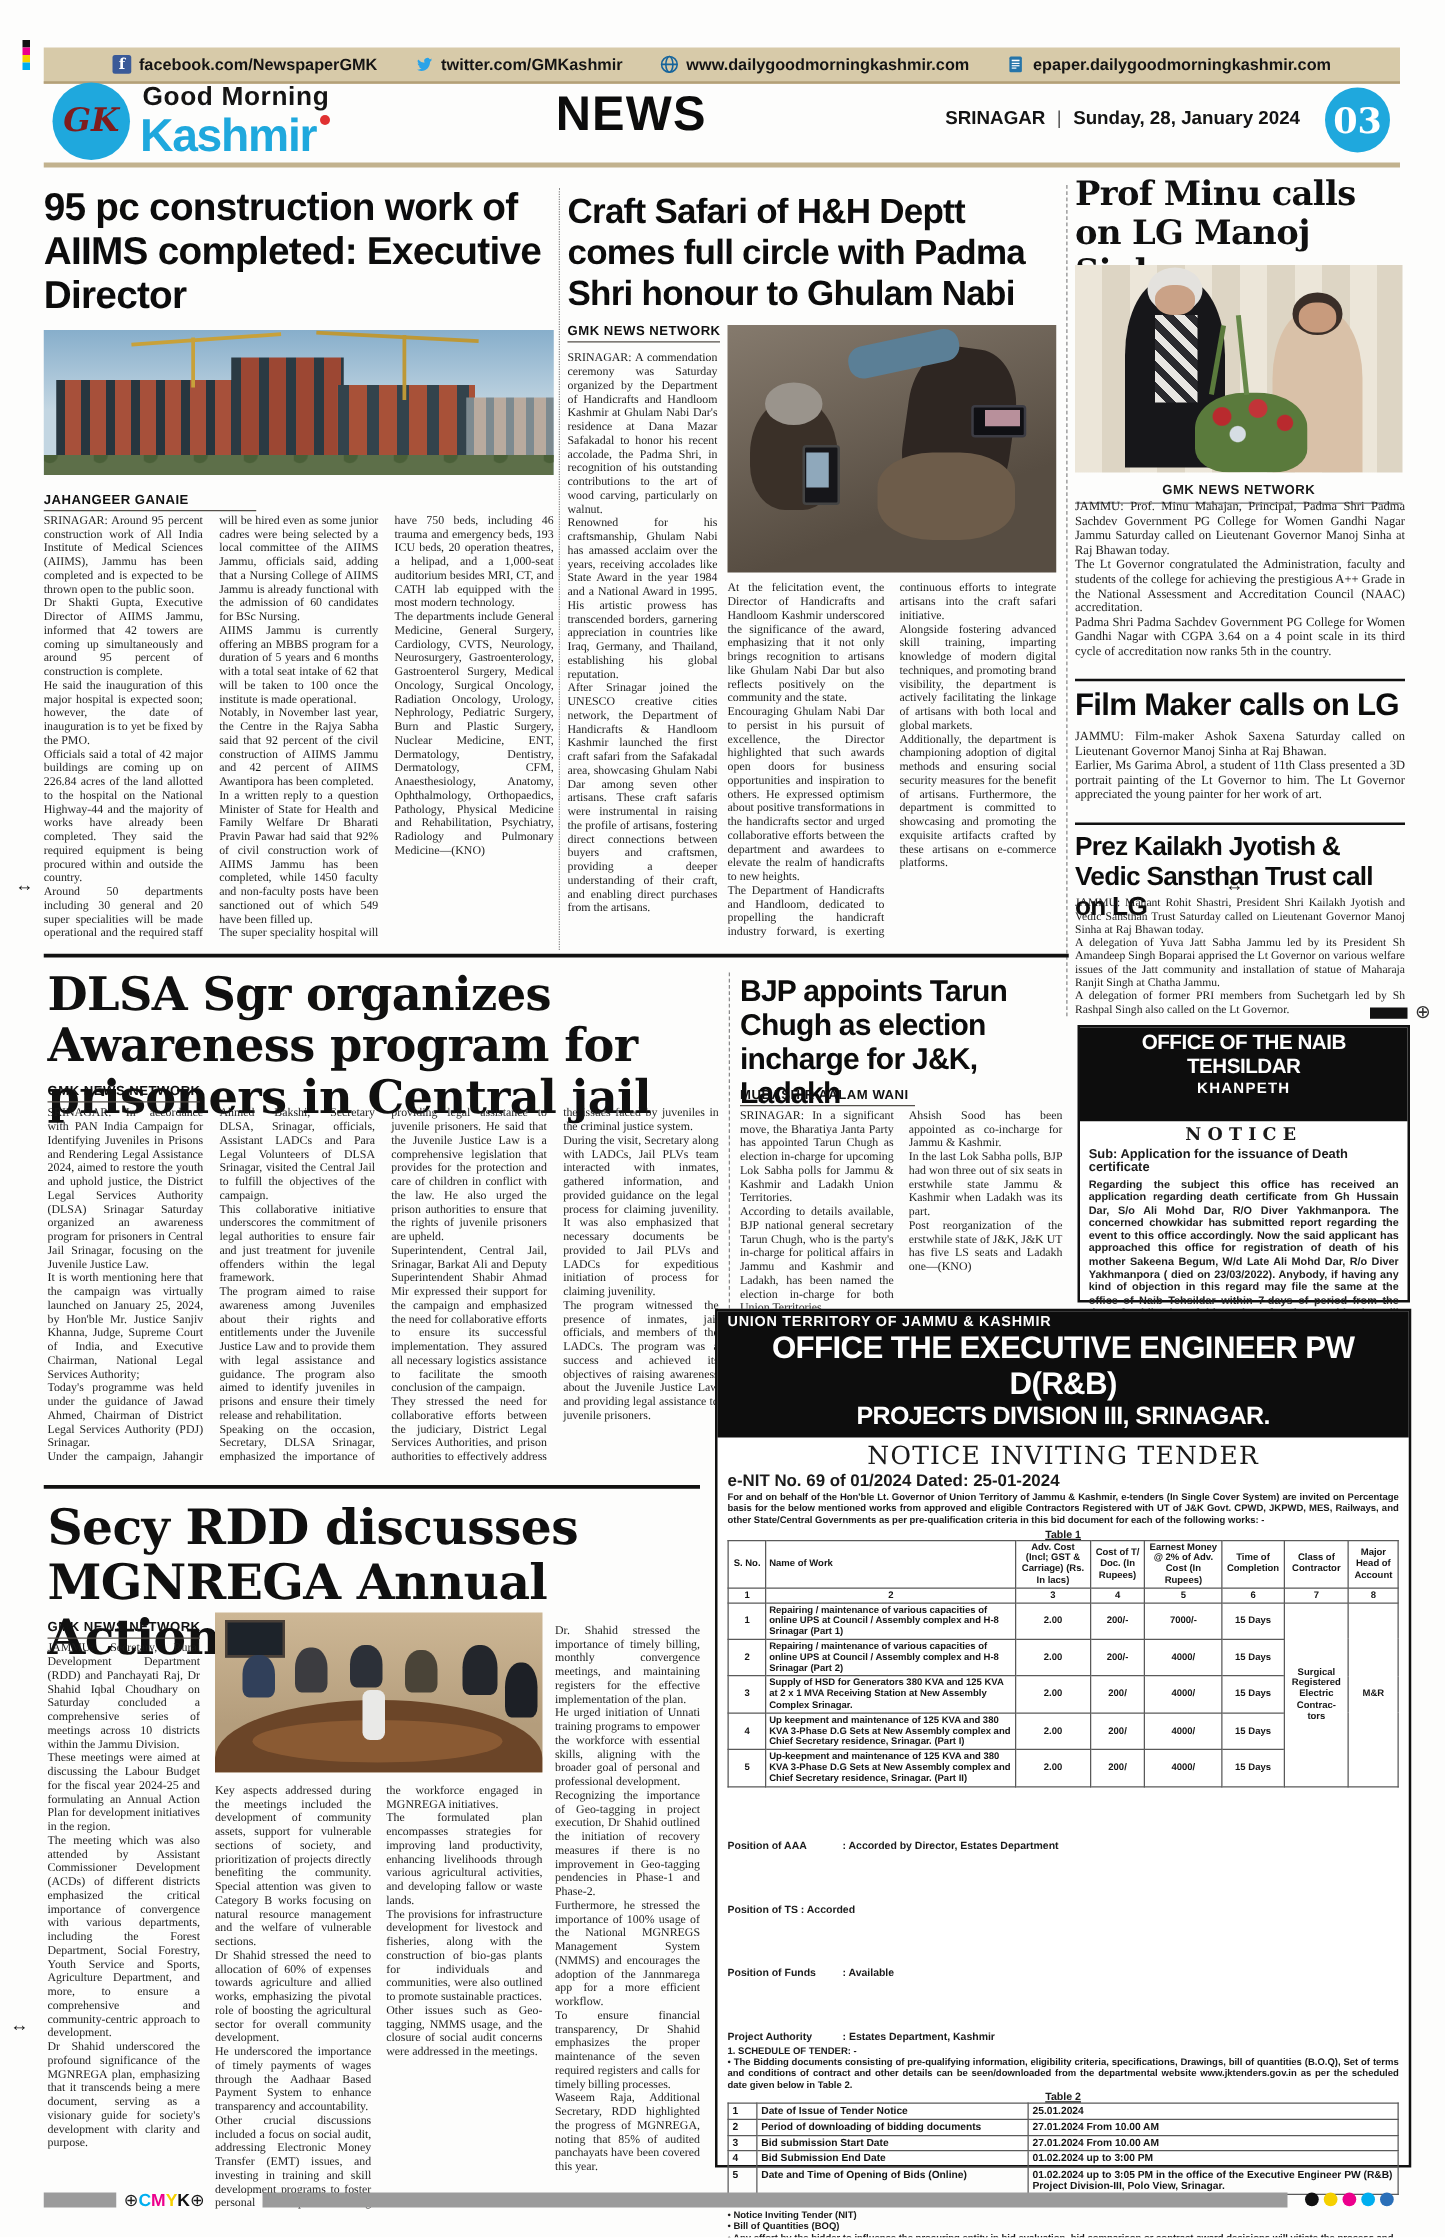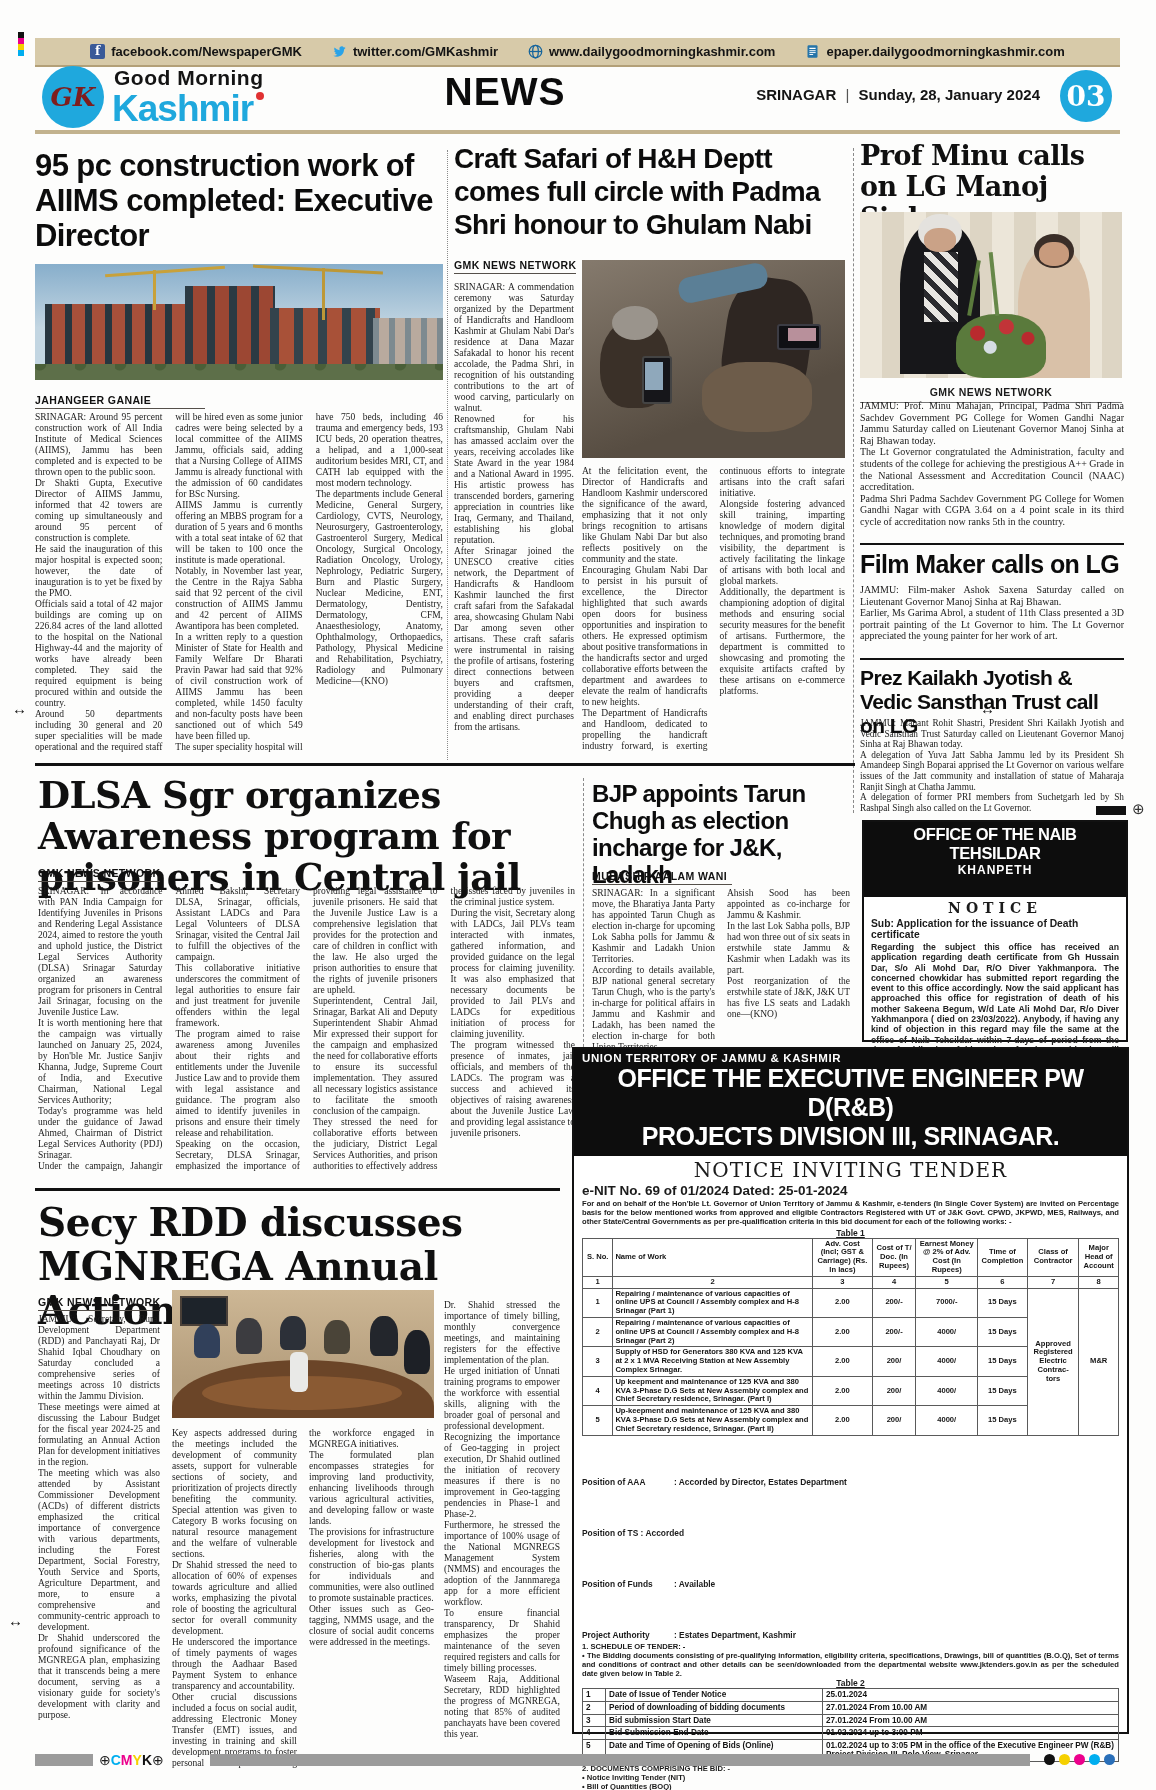--- a/index.html
+++ b/index.html
@@ -130,21 +130,21 @@
 Officials said a total of 42 major buildings are coming up on 226.84 acres of the land allotted to the hospital on the National Highway-44 and the majority of works have already been completed. They said the required equipment is being procured within and outside the country.
 Around 50 departments including 30 general and 20 super specialities will be made operational and the required staff will be hired even as some junior cadres were being selected by a local committee of the AIIMS Jammu, officials said, adding that a Nursing College of AIIMS Jammu is already functional with the admission of 60 candidates for BSc Nursing.
 AIIMS Jammu is currently offering an MBBS program for a duration of 5 years and 6 months with a total seat intake of 62 that will be taken to 100 once the institute is made operational.
 Notably, in November last year, the Centre in the Rajya Sabha said that 92 percent of the civil construction of AIIMS Jammu and 42 percent of AIIMS Awantipora has been completed.
 In a written reply to a question Minister of State for Health and Family Welfare Dr Bharati Pravin Pawar had said that 92% of civil construction work of AIIMS Jammu has been completed, while 1450 faculty and non-faculty posts have been sanctioned out of which 549 have been filled up.
 The super speciality hospital will have 750 beds, including 46 trauma and emergency beds, 193 ICU beds, 20 operation theatres, a helipad, and a 1,000-seat auditorium besides MRI, CT, and CATH lab equipped with the most modern technology.
 The departments include General Medicine, General Surgery, Cardiology, CVTS, Neurology, Neurosurgery, Gastroenterology, Gastroenterol Surgery, Medical Oncology, Surgical Oncology, Radiation Oncology, Urology, Nephrology, Pediatric Surgery, Burn and Plastic Surgery, Nuclear Medicine, ENT, Dermatology, Dentistry, Dermatology, CFM, Anaesthesiology, Anatomy, Ophthalmology, Orthopaedics, Pathology, Physical Medicine and Rehabilitation, Psychiatry, Radiology and Pulmonary Medicine—(KNO)</div>
 
   <div class="abs vdot" style="left:447px;top:150px;height:610px;"></div>
 
-  <div class="abs headline-sans" style="left:454px;top:142px;width:392px;font-size:28px;line-height:33px;">Craft Safari of H&amp;H Deptt comes full circle with Padma Shri honour to Ghulam Nabi</div>
+  <div class="abs headline-sans" style="left:454px;top:152px;width:392px;font-size:28px;line-height:33px;">Craft Safari of H&amp;H Deptt comes full circle with Padma Shri honour to Ghulam Nabi</div>
   <div class="abs" style="left:454px;top:255px;"><span class="byline" style="min-width:118px;">GMK NEWS NETWORK</span></div>
   <div class="abs body-text" style="left:454px;top:282px;width:120px;height:474px;">SRINAGAR: A commendation ceremony was Saturday organized by the Department of Handicrafts and Handloom Kashmir at Ghulam Nabi Dar's residence at Dana Mazar Safakadal to honor his recent accolade, the Padma Shri, in recognition of his outstanding contributions to the art of wood carving, particularly on walnut.
 Renowned for his craftsmanship, Ghulam Nabi has amassed acclaim over the years, receiving accolades like State Award in the year 1984 and a National Award in 1995. His artistic prowess has transcended borders, garnering appreciation in countries like Iraq, Germany, and Thailand, establishing his global reputation.
 After Srinagar joined the UNESCO creative cities network, the Department of Handicrafts &amp; Handloom Kashmir launched the first craft safari from the Safakadal area, showcasing Ghulam Nabi Dar among seven other artisans. These craft safaris were instrumental in raising the profile of artisans, fostering direct connections between buyers and craftsmen, providing a deeper understanding of their craft, and enabling direct purchases from the artisans.</div>
   <div class="photo" style="left:582px;top:260px;width:263px;height:198px;background:linear-gradient(160deg,#857a6d,#574d42 70%);">
     <div style="position:absolute;left:18px;top:58px;width:70px;height:90px;border-radius:50% 50% 40% 40%;background:#3a3028;"></div>
     <div style="position:absolute;left:30px;top:46px;width:46px;height:34px;border-radius:50%;background:#9a948c;"></div>
     <div style="position:absolute;right:34px;top:18px;width:86px;height:120px;border-radius:40% 40% 30% 30%;background:#2e2622;transform:rotate(8deg);"></div>
     <div style="position:absolute;left:96px;top:10px;width:90px;height:26px;border-radius:12px;background:#5b7f96;transform:rotate(-12deg);"></div>
     <div style="position:absolute;left:120px;bottom:26px;width:110px;height:70px;border-radius:40%;background:#6d5c4a;"></div>
@@ -227,21 +227,21 @@
       <div class="sans" style="font-size:8.7px;line-height:10.3px;font-weight:bold;color:#222;text-align:justify;height:124px;overflow:hidden;">Regarding the subject this office has received an application regarding death certificate from Gh Hussain Dar,  S/o Ali Mohd Dar, R/O Diver Yakhmanpora. The concerned chowkidar has submitted report regarding the event to this office accordingly. Now the said applicant has approached this office for registration of death of his mother Sakeena Begum, W/d Late Ali Mohd Dar, R/o Diver Yakhmanpora ( died on 23/03/2022). Anybody, if having any kind of objection in this regard may file the same at the office of Naib Tehsildar within 7-days of period from the date of publication of this notice, after that no objection will be entertained.</div>
       <div class="sans" style="text-align:center;font-weight:bold;font-size:9.5px;margin-top:2px;">Sd/- Naib Tehsildar</div>
       <div class="sans" style="text-align:center;font-weight:bold;font-size:9.5px;">Khanpeth</div>
     </div>
   </div>
 
   <div class="abs notice-box" style="left:572px;top:1047px;width:553px;height:683px;border-width:2.5px;">
     <div class="black-head" style="text-align:left;padding:3px 8px 5px;">
       <div class="sans" style="font-size:11.5px;font-weight:bold;letter-spacing:.6px;">UNION TERRITORY OF JAMMU &amp; KASHMIR</div>
       <div class="sans" style="font-size:25px;font-weight:900;text-align:center;letter-spacing:-0.5px;">OFFICE THE EXECUTIVE ENGINEER PW D(R&amp;B)</div>
-      <div class="sans" style="font-size:25px;font-weight:900;text-align:center;letter-spacing:-0.5px;">PROJECTS DIVISION III, SRINAGAR.</div>
+      <div class="sans" style="font-size:20px;font-weight:900;text-align:center;letter-spacing:-0.5px;">PROJECTS DIVISION III, SRINAGAR.</div>
     </div>
     <div style="padding:2px 8px;">
       <div style="text-align:center;font-family:'DejaVu Serif',serif;font-weight:normal;font-size:20px;letter-spacing:1px;">NOTICE INVITING TENDER</div>
       <div class="sans" style="font-weight:bold;font-size:13.5px;margin:1px 0;">e-NIT No. 69 of 01/2024 Dated: 25-01-2024</div>
       <div class="tender-fine" style="margin-bottom:1px;">For and on behalf of the Hon'ble Lt. Governor of Union Territory of Jammu &amp; Kashmir, e-tenders (In Single Cover System) are invited on Percentage basis for the below mentioned works from approved and eligible Contractors Registered with UT of J&amp;K Govt. CPWD, JKPWD, MES, Railways, and other State/Central Governments as per pre-qualification criteria in this bid document for each of the following works: -</div>
       <div class="sans" style="text-align:center;font-size:8.5px;font-weight:bold;text-decoration:underline;">Table 1</div>
       <table class="t1">
         <tbody>
             <tr>
           <th style="width:25px;">S. No.</th>
@@ -263,21 +263,21 @@
           <td>7</td>
               <td>8</td>
         </tr>
         <tr>
           <td>1</td>
               <td class="nm">Repairing / maintenance of various capacities of online UPS at Council / Assembly complex and H-8 Srinagar  (Part 1)</td>
           <td>2.00</td>
               <td>200/-</td>
           <td>7000/-</td>
               <td>15 Days</td>
-          <td rowspan="5">Approved Registered Electric Contrac- tors</td>
+          <td rowspan="5">Surgical Registered Electric Contrac- tors</td>
           <td rowspan="5">M&amp;R</td>
         </tr>
         <tr>
           <td>2</td>
               <td class="nm">Repairing / maintenance of various capacities of online UPS at Council / Assembly complex and     H-8 Srinagar (Part 2)</td>
           <td>2.00</td>
               <td>200/-</td>
           <td>4000/</td>
               <td>15 Days</td>
         </tr>

